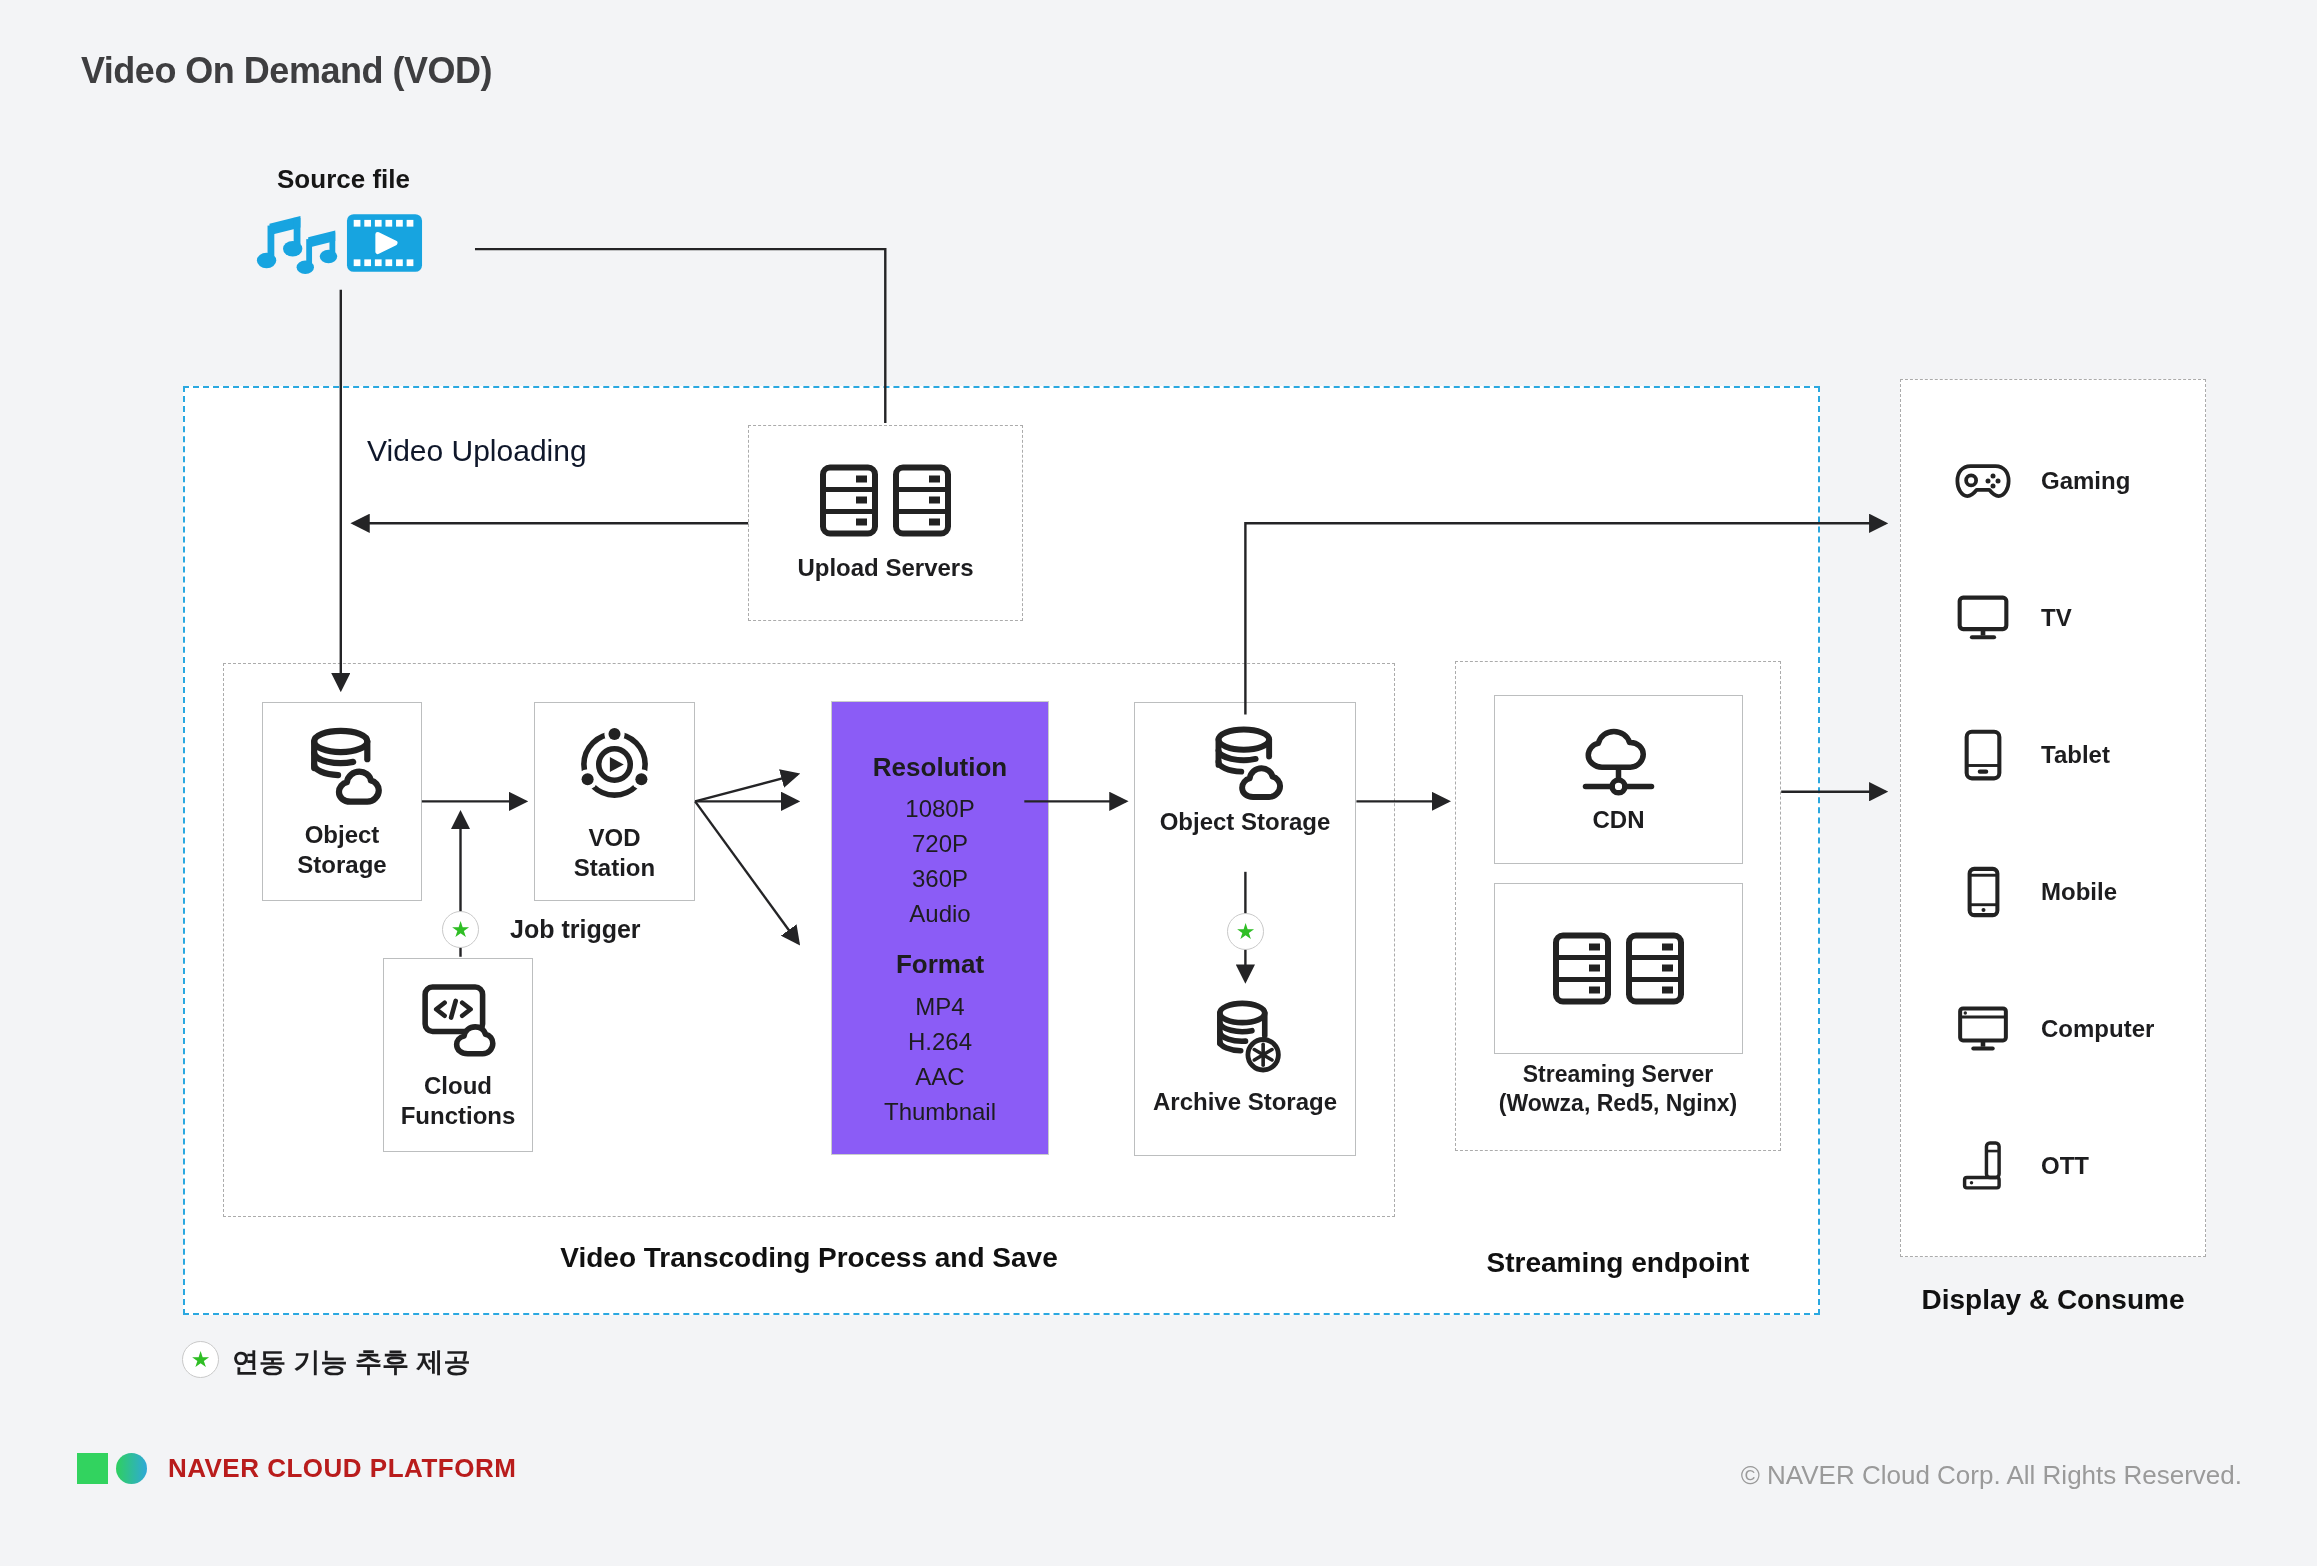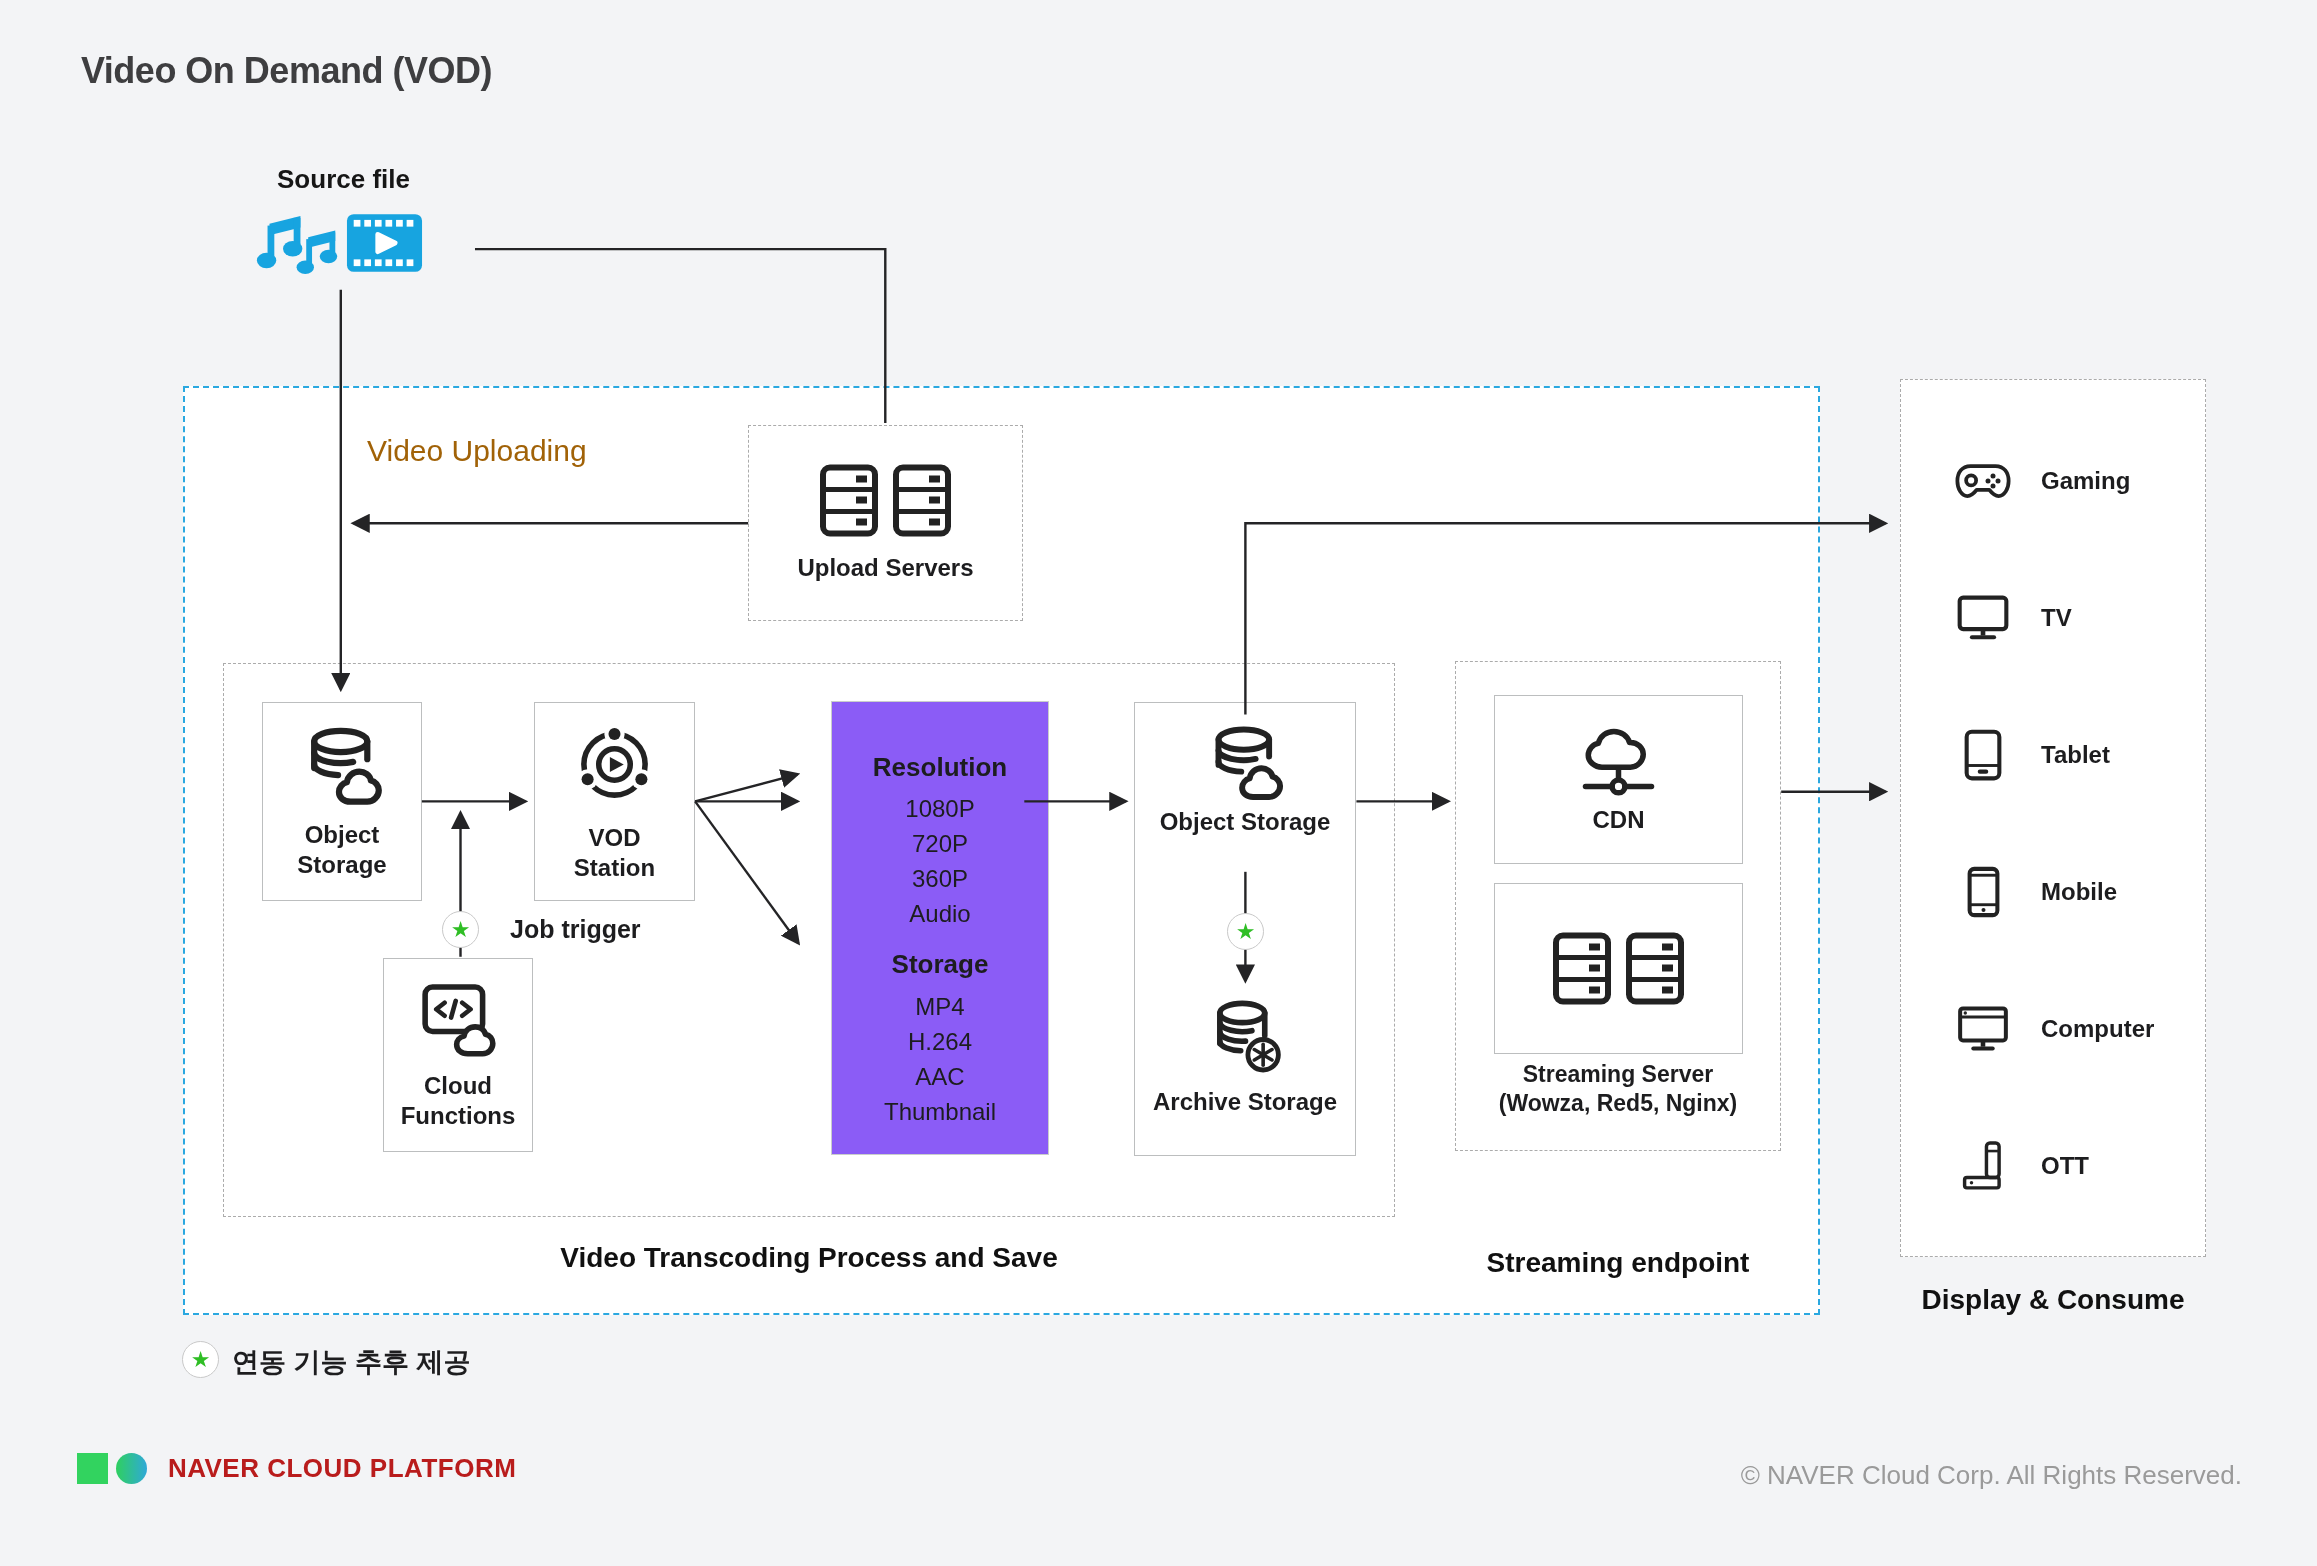--- a/index.html
+++ b/index.html
@@ -6,21 +6,21 @@
   body{font-family:"Liberation Sans",sans-serif;background:#e9eaec;}
   .canvas{position:relative;width:2317px;height:1566px;background:#f3f4f6;overflow:hidden;}
 
   .abs{position:absolute;}
   .page-title{left:81px;top:50px;font-size:36px;font-weight:700;color:#3e3e40;letter-spacing:-0.5px;}
 
   .source-label{left:247px;top:164px;width:193px;text-align:center;font-size:26px;font-weight:700;color:#161616;}
 
   
   .bluebox{left:183px;top:386px;width:1637px;height:929px;border:2.9px dashed #2aa8e0;background:#ffffff;box-sizing:border-box;}
-  .uploading-label{left:367px;top:434px;font-size:30px;font-weight:500;color:#a16207;}
+  .uploading-label{left:367px;top:434px;font-size:30px;font-weight:500;color:#0f172a;}
 
   .dashbox{border:1.9px dashed #ababab;background:#fff;box-sizing:border-box;}
   .upload-box{left:748px;top:425px;width:275px;height:196px;display:flex;flex-direction:column;align-items:center;justify-content:center;gap:15.4px;}
   .server-row{display:flex;gap:13.5px;}
 
   .trans-box{left:223px;top:663px;width:1172px;height:554px;}
   .stream-box{left:1455px;top:661px;width:326px;height:490px;}
   .display-box{left:1900px;top:379px;width:306px;height:878px;border:1.9px dashed #ababab;background:#fff;box-sizing:border-box;}
 
   .node{background:#fff;border:1.9px solid #bcbebf;box-sizing:border-box;display:flex;flex-direction:column;align-items:center;justify-content:center;gap:13.5px;}
@@ -180,21 +180,21 @@
   </div>
 
   <div class="abs res-panel">
     <div class="res-title">Resolution</div>
     <div class="res-items">
       <div>1080P</div>
       <div>720P</div>
       <div>360P</div>
       <div>Audio</div>
     </div>
-    <div class="fmt-title">Storage</div>
+    <div class="fmt-title">Format</div>
     <div class="fmt-items">
       <div>MP4</div>
       <div>H.264</div>
       <div>AAC</div>
       <div>Thumbnail</div>
     </div>
   </div>
 
   <div class="abs os2">
     <svg class="icon-a" width="81" height="79" viewBox="0 0 96 92">

